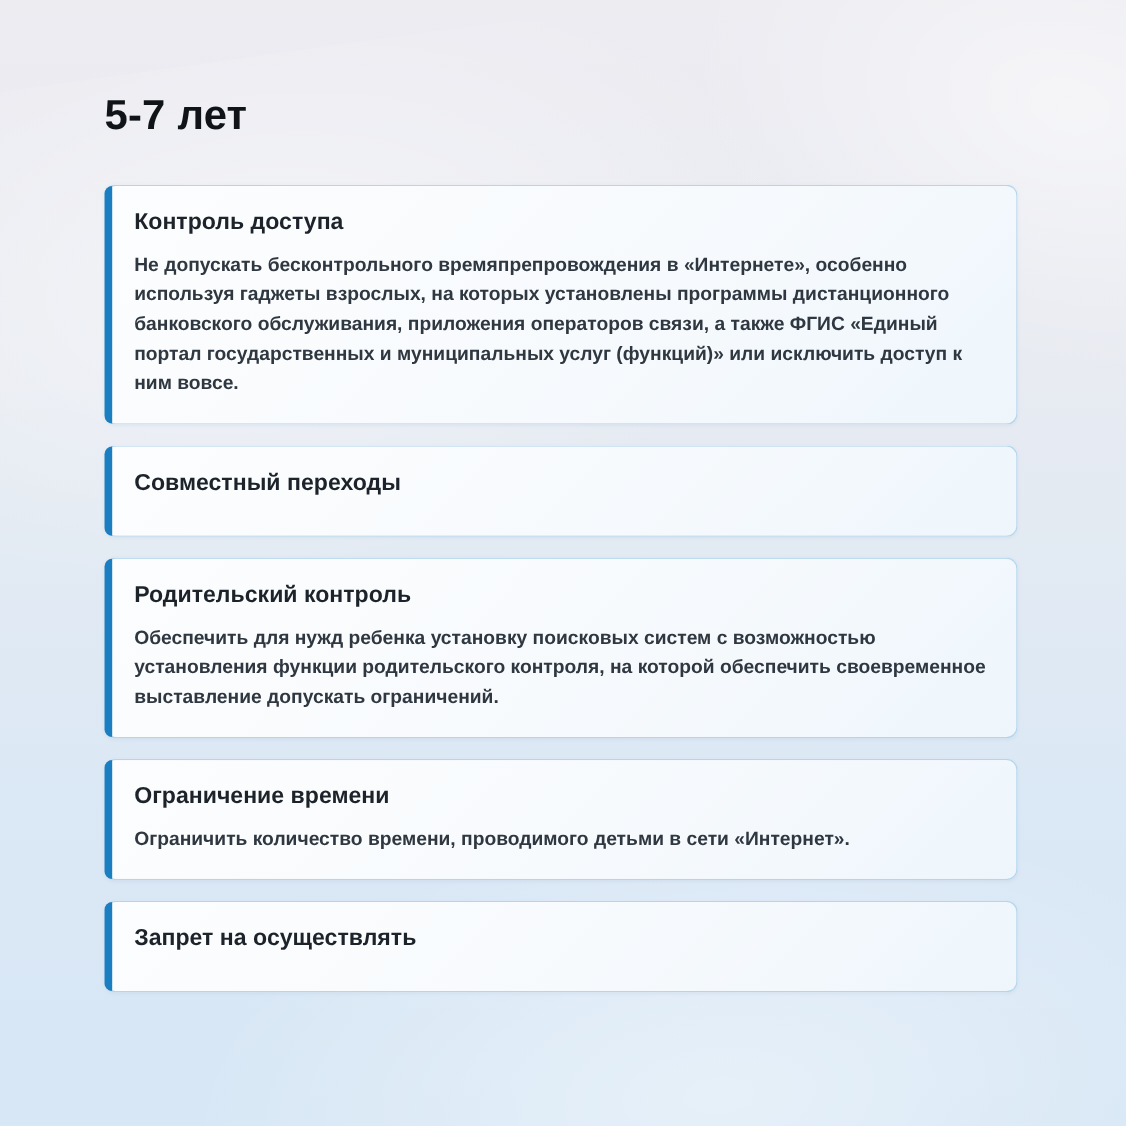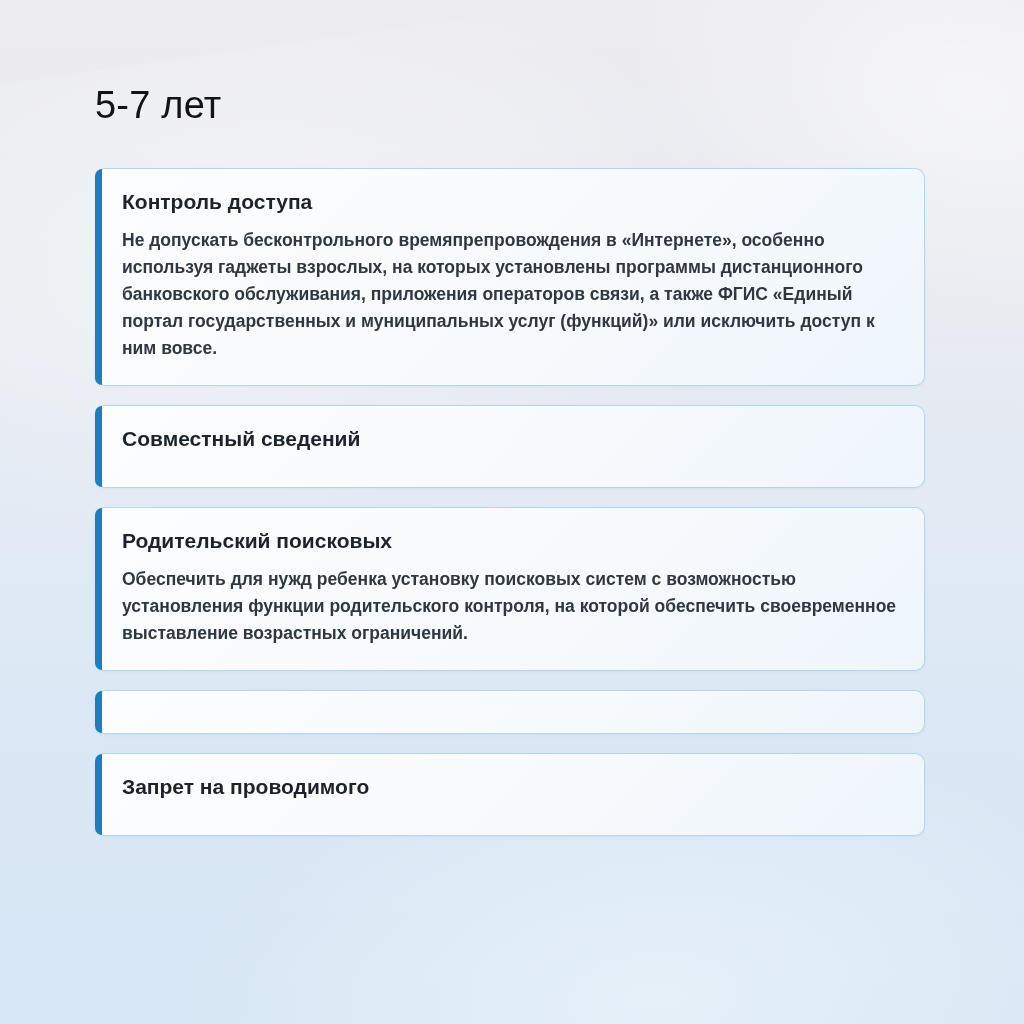--- a/index.html
+++ b/index.html
@@ -42,21 +42,21 @@
   .page {
     position: relative;
     width: 830px;
     margin: 0 0 0 95px;
     padding-top: 84px;
   }
 
   .page-title {
     font-size: 38px;
     line-height: 42px;
-    font-weight: 400;
+    font-weight: 700;
     letter-spacing: 0.2px;
     color: #101418;
     margin-bottom: 42px;
   }
 
   .card {
     position: relative;
     border: 1px solid #b2d6ee;
     border-left: none;
     border-radius: 10px;
@@ -106,38 +106,40 @@
     <div class="card-accent"></div>
     <div class="card-inner">
       <h2 class="card-title">Контроль доступа</h2>
       <p class="card-body">Не допускать бесконтрольного времяпрепровождения в «Интернете», особенно используя гаджеты взрослых, на которых установлены программы дистанционного банковского обслуживания, приложения операторов связи, а также ФГИС «Единый портал государственных и муниципальных услуг (функций)» или исключить доступ к ним вовсе.</p>
     </div>
   </div>
 
   <div class="card">
     <div class="card-accent"></div>
     <div class="card-inner">
-      <h2 class="card-title">Совместный сведений</h2>
+      <h2 class="card-title">Совместный переходы</h2>
     </div>
   </div>
 
   <div class="card">
     <div class="card-accent"></div>
     <div class="card-inner">
-      <h2 class="card-title">Родительский поисковых</h2>
-      <p class="card-body">Обеспечить для нужд ребенка установку поисковых систем с возможностью установления функции родительского контроля, на которой обеспечить своевременное выставление возрастных ограничений.</p>
+      <h2 class="card-title">Родительский контроль</h2>
+      <p class="card-body">Обеспечить для нужд ребенка установку поисковых систем с возможностью установления функции родительского контроля, на которой обеспечить своевременное выставление допускать ограничений.</p>
     </div>
   </div>
 
   <div class="card">
     <div class="card-accent"></div>
     <div class="card-inner">
+      <h2 class="card-title">Ограничение времени</h2>
+      <p class="card-body">Ограничить количество времени, проводимого детьми в сети «Интернет».</p>
     </div>
   </div>
 
   <div class="card">
     <div class="card-accent"></div>
     <div class="card-inner">
-      <h2 class="card-title">Запрет на проводимого</h2>
+      <h2 class="card-title">Запрет на осуществлять</h2>
     </div>
   </div>
 
 </div>
 
 </body></html>

